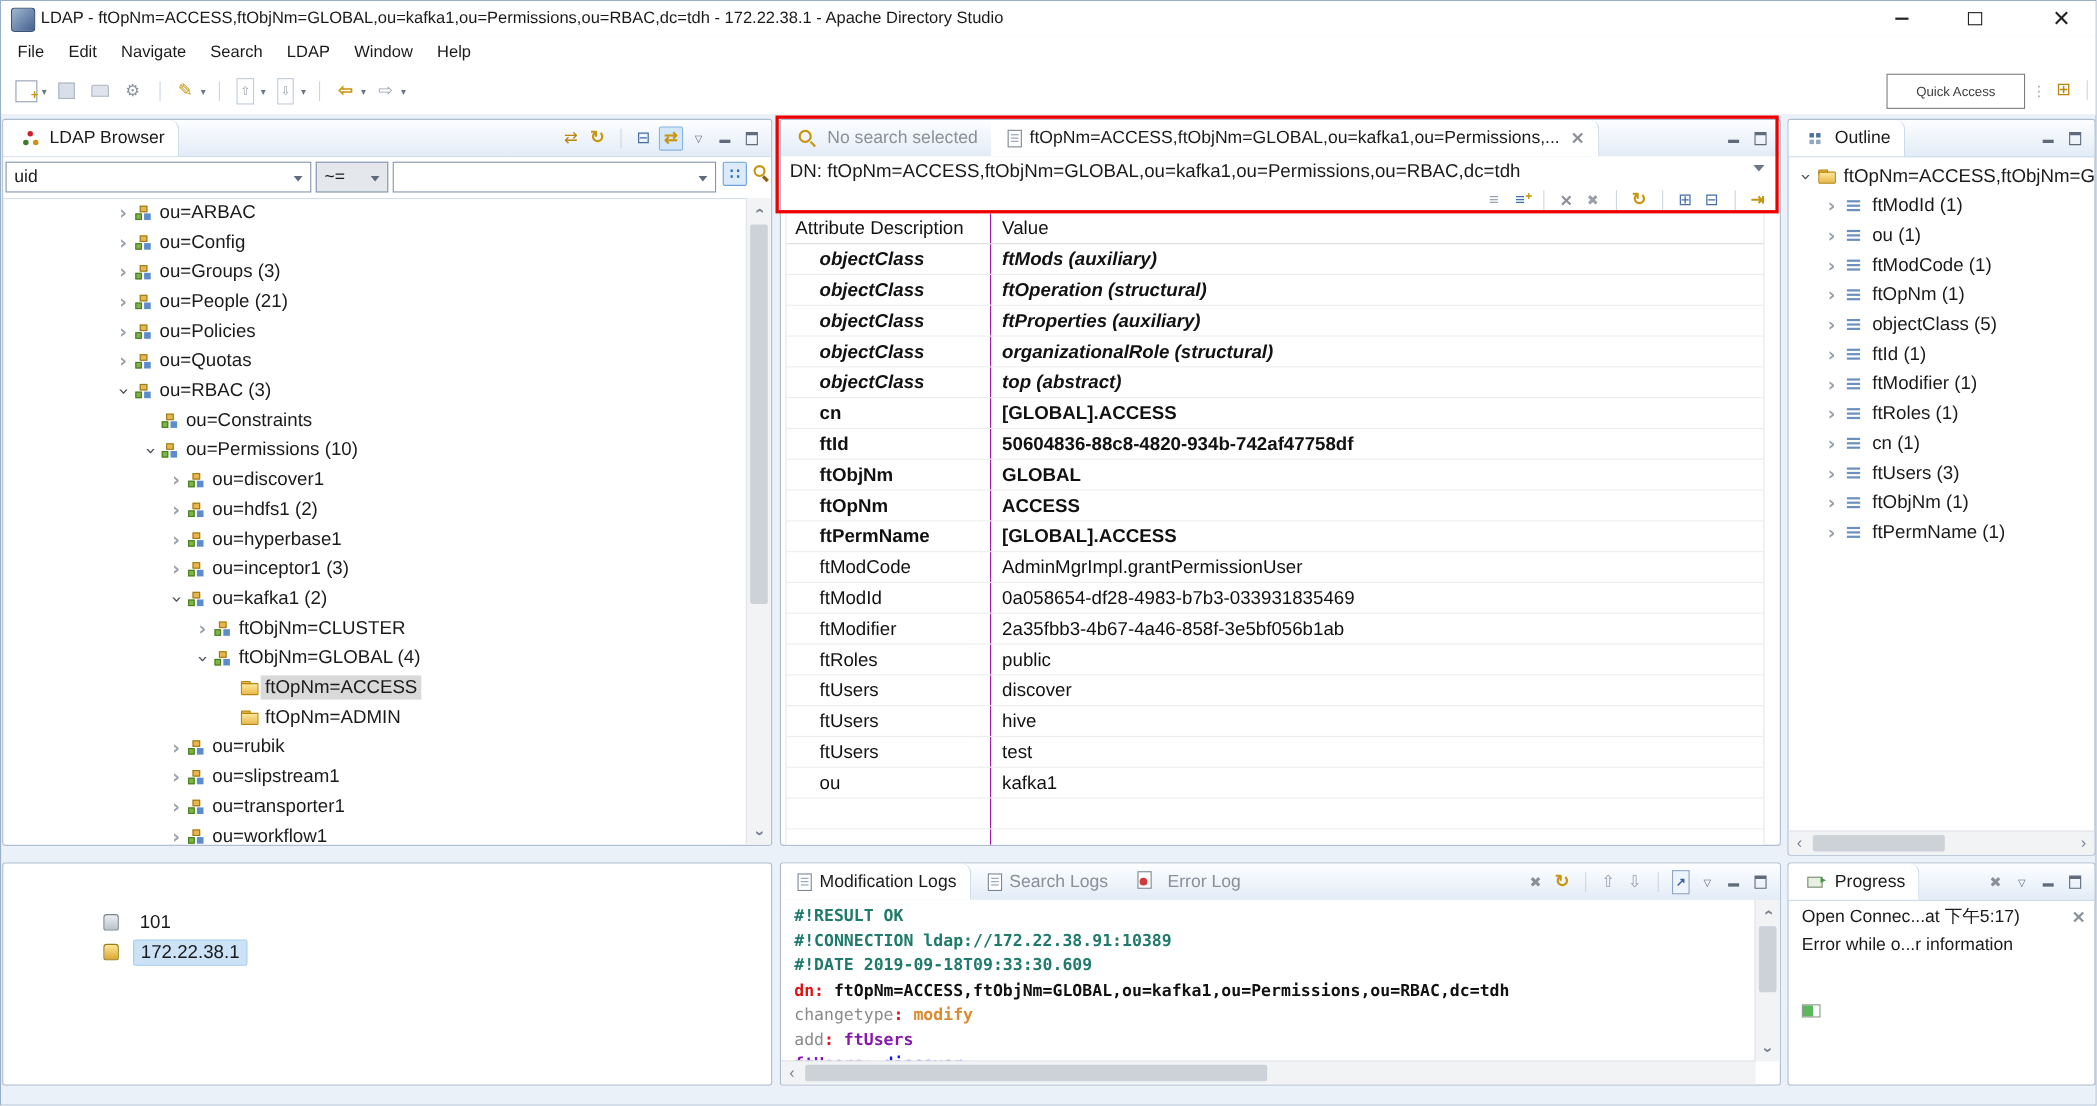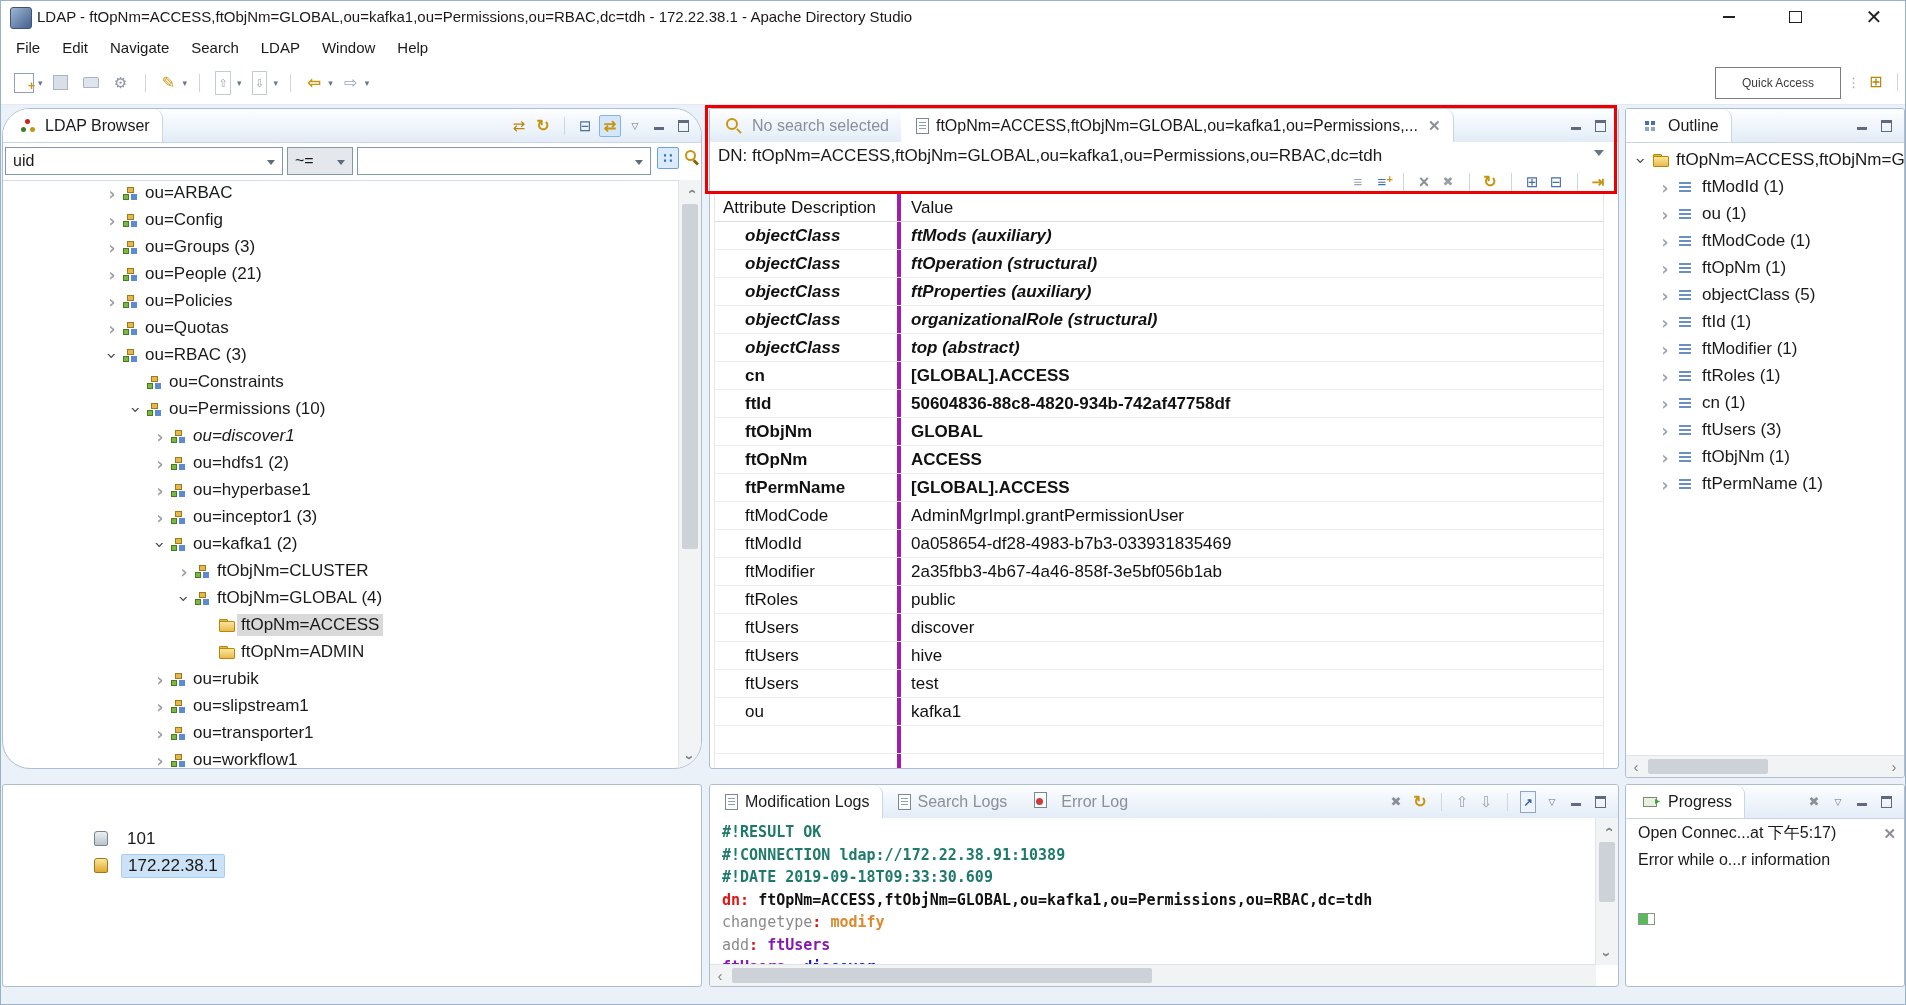--- a/index.html
+++ b/index.html
@@ -94,21 +94,21 @@
   .ic-folder::after{content:"";position:absolute;left:1px;top:3px;width:14px;height:9px;background:linear-gradient(#fce79a,#e9b94d);border:1px solid #b8860b;border-radius:1px;}
   .ic-attr{width:15px;height:13px;}
   .ic-attr::before{content:"";position:absolute;left:1px;top:2px;width:12px;height:2px;background:#6b8fbe;box-shadow:0 4px 0 #6b8fbe,0 8px 0 #6b8fbe;}
 
   
   .tw{position:absolute;width:18px;height:27px;display:flex;align-items:center;justify-content:center;color:#9aa0a8;font-size:17px;font-family:"DejaVu Sans",sans-serif;}
   .tw.exp{color:#4a4f57;}
   .tw.exp b{display:inline-block;transform:rotate(90deg);font-weight:normal;}
 
   
-  #browser-panel{left:1px;top:107px;width:700px;height:661px;border-radius:28px;}
+  #browser-panel{left:1px;top:107px;width:700px;height:661px;}
   #browser-search{position:absolute;left:0;top:34px;right:0;height:37px;background:#fff;border-bottom:1px solid #d5dde8;}
   .combo{position:absolute;top:4px;height:28px;border:1px solid #8296ac;background:#fff;box-sizing:border-box;font-size:16px;color:#1a1a1a;display:flex;align-items:center;padding-left:7px;}
   .combo .carr{position:absolute;right:7px;top:12px;width:0;height:0;border-left:4px solid transparent;border-right:4px solid transparent;border-top:5px solid #5f6b7c;}
   #combo-attr{left:2px;width:278px;}
   #combo-op{left:284px;width:66px;background:#e4e7ec;}
   #combo-val{left:354px;width:294px;}
   #btn-subtree{position:absolute;left:652px;top:4px;}
   #btn-quicksearch{position:absolute;left:677px;top:4px;}
   #browser-tree{position:absolute;left:0;top:71px;right:22px;bottom:0;overflow:hidden;}
   .trow{position:absolute;left:0;right:0;height:27px;font-size:17px;color:#1a1a1a;}
@@ -121,21 +121,21 @@
 
   
   #editor-panel{left:708px;top:107px;width:910px;height:661px;}
   #editor-tabbar{position:absolute;left:0;top:0;right:0;height:33px;background:linear-gradient(180deg,#fdfeff,#e2ecf7);border-bottom:1px solid #c9d6e6;display:flex;}
   #dn-row{position:absolute;left:0;top:33px;right:0;height:28px;background:#fff;display:flex;align-items:center;}
   #dn-text{margin-left:8px;font-size:17px;color:#1a1a1a;white-space:nowrap;}
   #dn-drop{position:absolute;right:14px;top:8px;width:0;height:0;border-left:5px solid transparent;border-right:5px solid transparent;border-top:6px solid #6a7686;}
   #editor-toolbar{position:absolute;left:0;top:61px;right:8px;height:24px;display:flex;justify-content:flex-end;align-items:center;background:#fff;}
   #attr-table{position:absolute;left:4px;top:85px;right:14px;bottom:0;background:#fff;border-left:1px solid #e7e7e7;border-right:1px solid #e7e7e7;}
   .arow{display:flex;height:27px;border-bottom:1px solid #ededed;align-items:center;font-size:17px;color:#111;}
-  .arow .c1{width:186px;padding-left:30px;box-sizing:border-box;border-right:4px solid #a21caf;white-space:nowrap;overflow:hidden;height:27px;display:flex;align-items:center;}
+  .arow .c1{width:186px;padding-left:30px;box-sizing:border-box;border-right:1px solid #a21caf;white-space:nowrap;overflow:hidden;height:27px;display:flex;align-items:center;}
   .arow .c2{flex:1;padding-left:10px;white-space:nowrap;overflow:hidden;height:27px;display:flex;align-items:center;}
   .arow.hdr{border-bottom:1px solid #dcdcdc;}
   .arow.hdr .c1{padding-left:8px;}
   .arow.s-oc{font-style:italic;font-weight:bold;}
   .arow.s-must{font-weight:bold;}
   #red-annotation{left:704px;top:104px;width:912px;height:89px;border:3px solid #ee0000;box-sizing:border-box;pointer-events:none;z-index:50;}
 
   
   #outline-panel{left:1624px;top:107px;width:280px;height:670px;}
   #outline-tree{position:absolute;left:0;top:36px;right:0;bottom:22px;overflow:hidden;}
@@ -336,21 +336,21 @@
             <b>›</b>
           </span>
           <span class="ticon ic-org" style="left: 143px;"></span>
           <span class="tlabel" style="left: 162px;">ou=Permissions (10)</span>
         </div>
         <div class="trow" style="top: 243px;">
           <span class="tw" style="left: 148px;">
             <b>›</b>
           </span>
           <span class="ticon ic-org" style="left: 167px;"></span>
-          <span class="tlabel" style="left: 186px; font-style: italic;">ou=discover1</span>
+          <span class="tlabel" style="left: 186px;">ou=discover1</span>
         </div>
         <div class="trow" style="top: 270px;">
           <span class="tw" style="left: 148px;">
             <b>›</b>
           </span>
           <span class="ticon ic-org" style="left: 167px;"></span>
           <span class="tlabel" style="left: 186px;">ou=hdfs1 (2)</span>
         </div>
         <div class="trow" style="top: 297px;">
           <span class="tw" style="left: 148px;">

